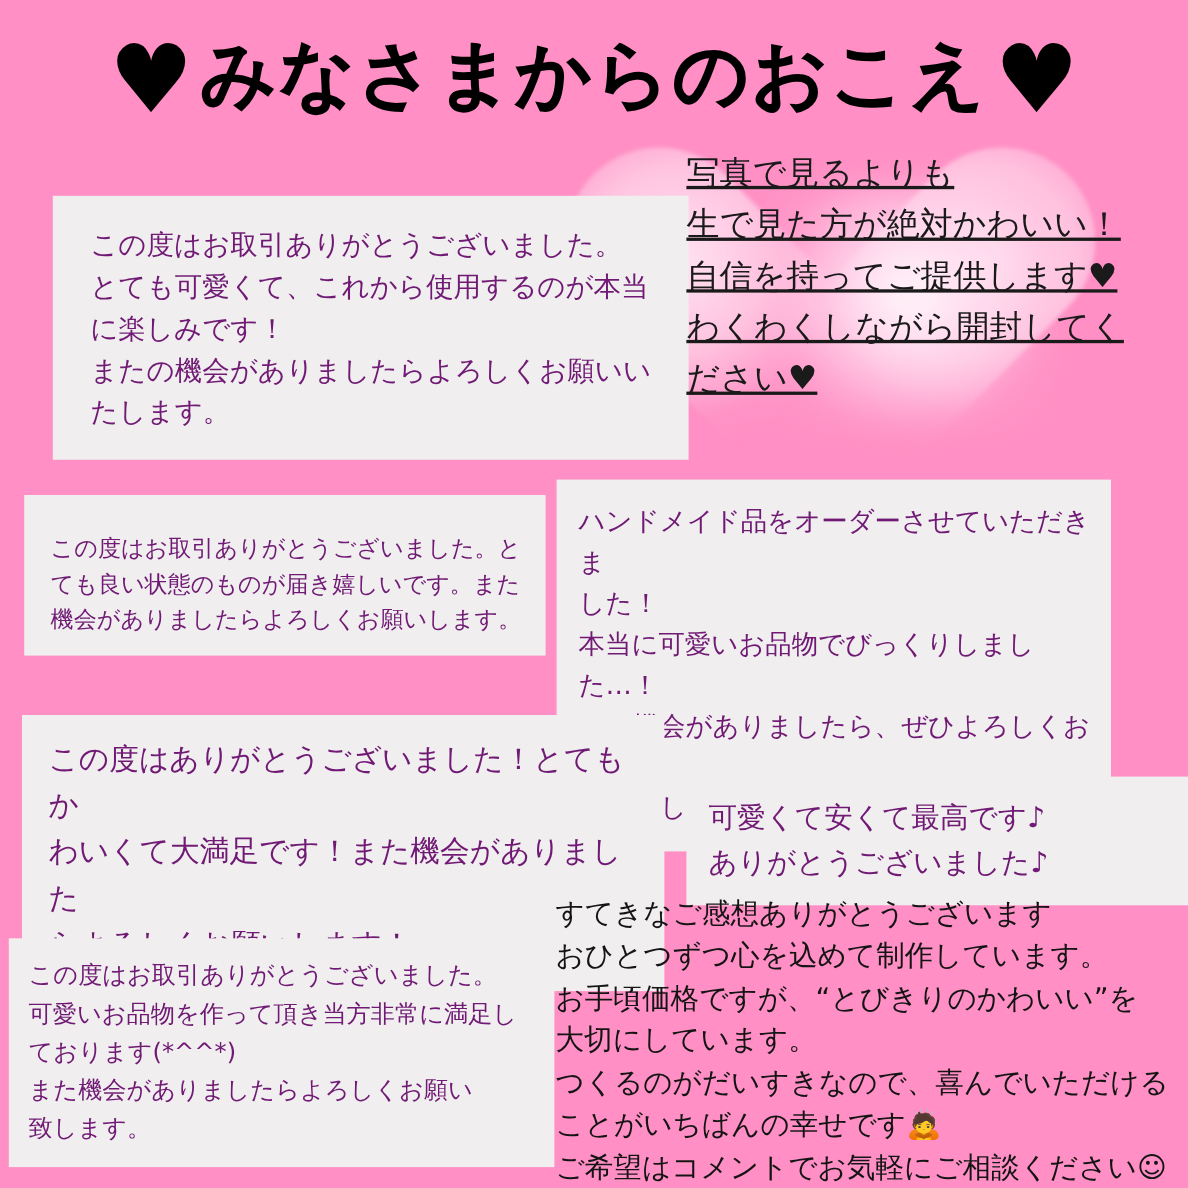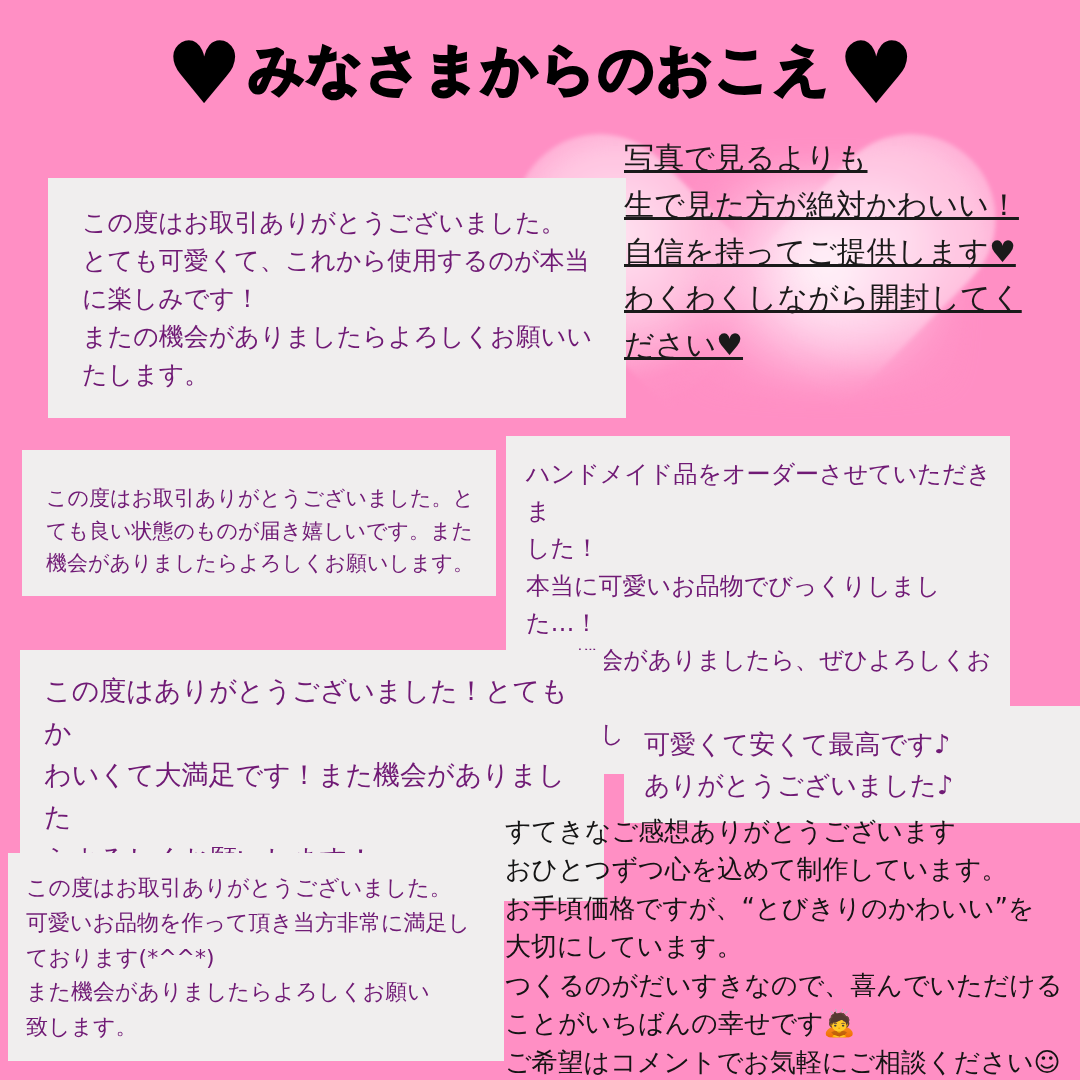--- a/index.html
+++ b/index.html
@@ -81,22 +81,22 @@
   }
   .title-heart {
     display: inline-block;
     color: #000;
     font-size: 86px;
     line-height: 1;
     transform: translateY(4px);
   }
   .title-text {
     font-family: "DejaVu Sans", "Liberation Sans", sans-serif;
-    font-weight: bold;
-    font-size: 55px;
+    font-weight: normal;
+    font-size: 68px;
     line-height: 1;
     color: #000;
     letter-spacing: 2px;
     white-space: nowrap;
     -webkit-text-stroke: 3px #000;
   }
 
   
   .box {
     position: absolute;

